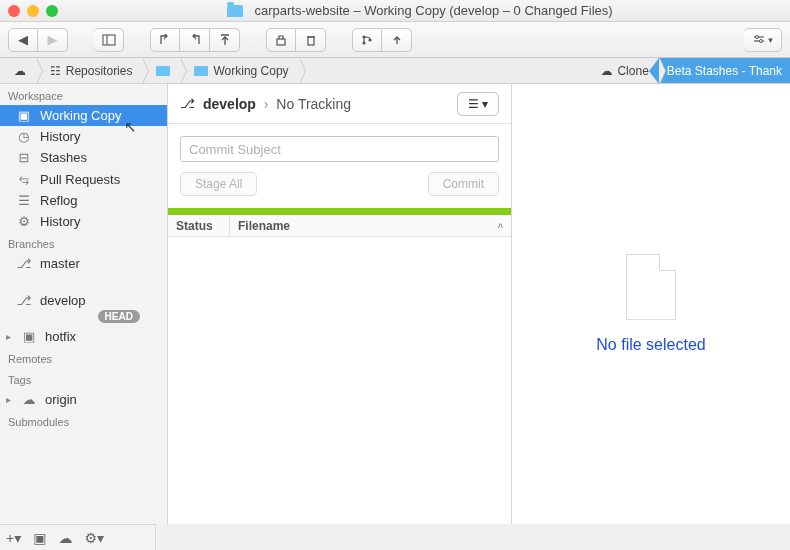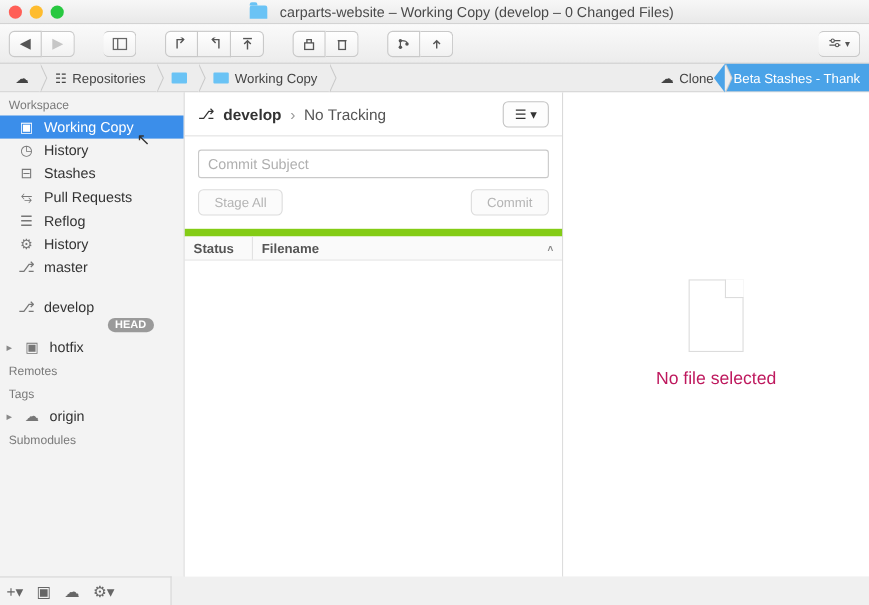--- a/index.html
+++ b/index.html
@@ -47,21 +47,21 @@
   .branchbar .notrack{color:#555;font-weight:500;}
   .viewbtn{margin-left:auto;border:1px solid #c4c4c4;border-radius:5px;height:24px;width:42px;display:flex;align-items:center;justify-content:center;background:#fdfdfd;font-size:12px;}
   .commitarea{padding:12px;border-bottom:7px solid #84cc16;}
   .cinput{width:100%;height:26px;border:1px solid #c9c9c9;border-radius:3px;padding:0 8px;font-size:13px;background:#fff;color:#333;}
   .cinput::placeholder{color:#b0b0b0;}
   .cbtnrow{display:flex;justify-content:space-between;margin-top:10px;}
   .cbtn{height:24px;padding:0 14px;border:1px solid #dcdcdc;border-radius:5px;background:#fbfbfb;color:#b4b4b4;font-size:12px;}
   .thead{display:flex;align-items:center;height:22px;border-bottom:1px solid #e2e2e2;font-size:12px;color:#555;background:#fafafa;}
   .th-status{width:62px;padding-left:8px;border-right:1px solid #e2e2e2;height:100%;display:flex;align-items:center;font-weight:bold;}
   .th-file{flex:1;padding-left:8px;font-weight:600;display:flex;align-items:center;justify-content:space-between;padding-right:8px;}
-  .rightcol{flex:1;background:#fff;display:flex;flex-direction:column;align-items:center;justify-content:center;color:#be185d;}
+  .rightcol{flex:1;background:#fff;display:flex;flex-direction:column;align-items:center;justify-content:center;color:#1d4ed8;}
   .fileic{width:50px;height:66px;border:1px solid #dcdcdc;position:relative;margin-bottom:16px;}
   .fileic::before{content:"";position:absolute;top:-1px;right:-1px;width:16px;height:16px;background:#fff;border-left:1px solid #dcdcdc;border-bottom:1px solid #dcdcdc;}
   .fileic::after{content:"";position:absolute;top:-1px;right:-1px;width:0;height:0;border-top:16px solid #fff0;border-left:16px solid transparent;}
   .nofile{font-size:16px;}
   
   .footer{height:26px;background:#f3f3f3;border-top:1px solid #d6d6d6;display:flex;align-items:center;padding:0 6px;gap:12px;color:#666;width:156px;position:absolute;bottom:0;left:0;border-right:1px solid #d6d6d6;}
   .footer span{font-size:14px;}
   .cursor{position:absolute;left:124px;top:118px;font-size:15px;pointer-events:none;}
   svg{display:block;}
 </style>
@@ -201,20 +201,21 @@
     </div>
     <div class="sbitem">
       <span class="ic">☰</span>
       <span>Reflog</span>
     </div>
     <div class="sbitem">
       <span class="ic">⚙</span>
       <span>History</span>
     </div>
 
+    <div class="section-h">Branches</div>
     <div class="sbitem">
       <span class="ic">⎇</span>
       <span>master</span>
     </div>
     <div class="sbitem">
       <span class="ic">⎇</span>
       <span>develop</span>
       <span class="badge">HEAD</span>
     </div>
     <div class="sbitem" style="padding-left:6px;">

